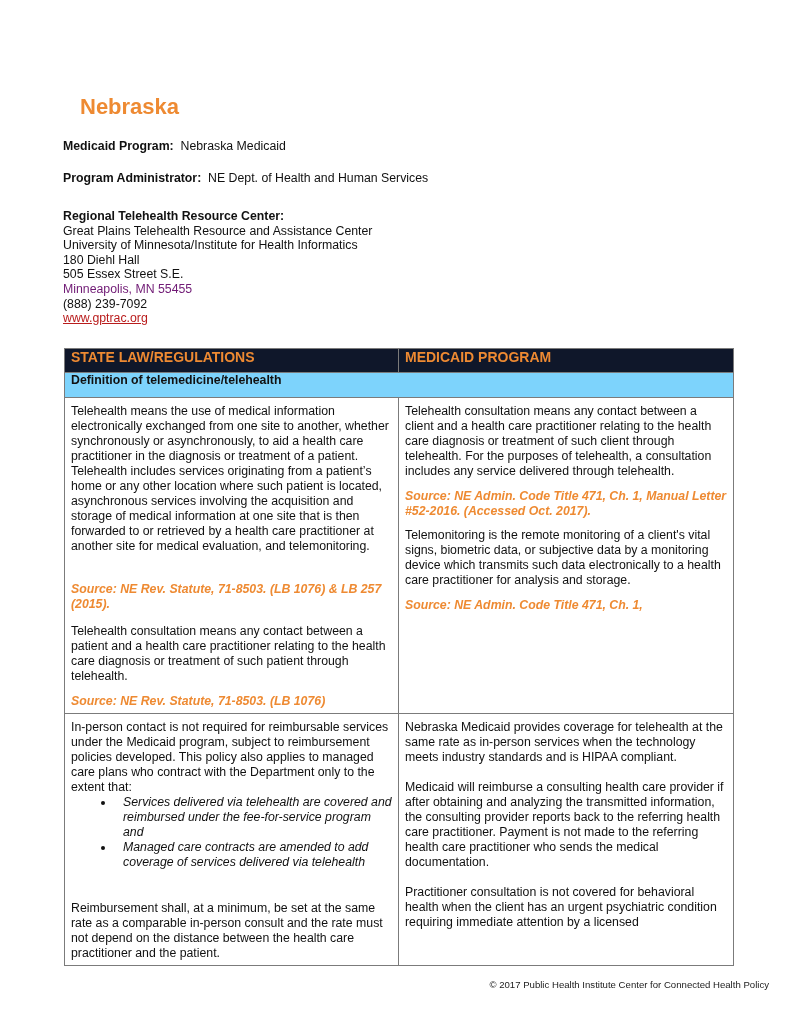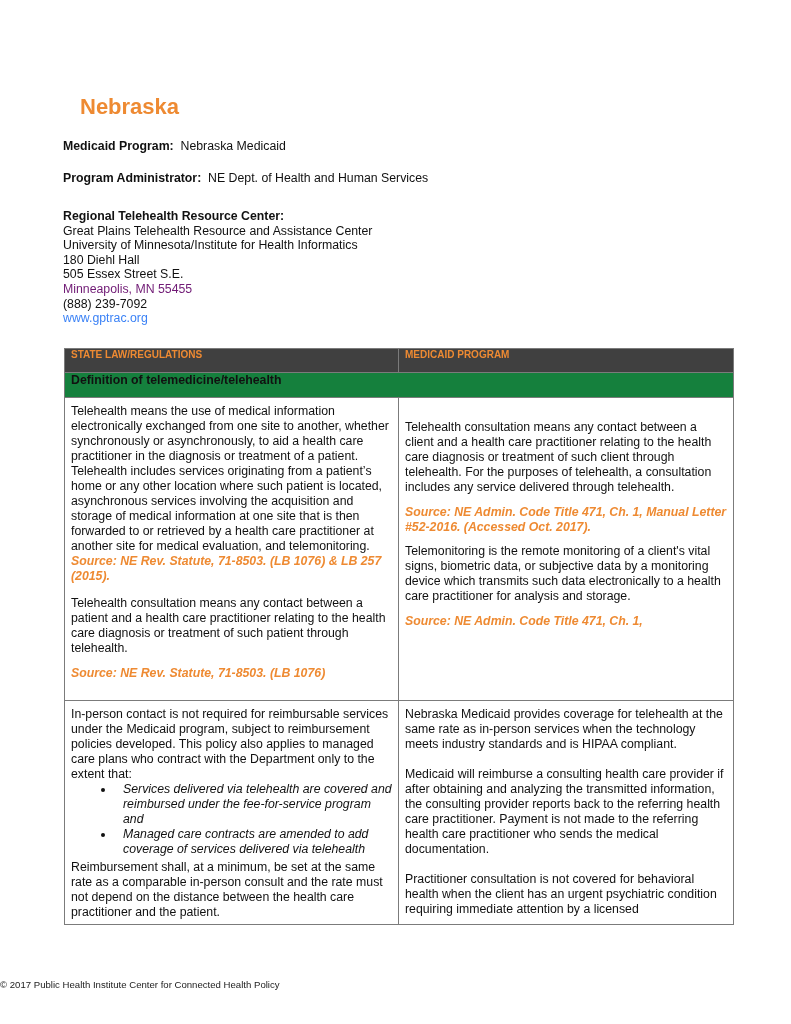--- a/index.html
+++ b/index.html
@@ -3,30 +3,30 @@
   <meta charset="utf-8">
   <style>
     html, body { margin: 0; padding: 0; background: #ffffff; }
     body { width: 791px; height: 1024px; position: relative; overflow: hidden;
            font-family: "Liberation Sans", sans-serif; color: #111; font-size: 12.3px; }
     .title { position: absolute; left: 80px; top: 94px; font-size: 22px; font-weight: bold; color: #ee8a32; margin: 0; }
     .meta { position: absolute; left: 63px; font-size: 12.3px; line-height: 15px; }
     .meta b { font-weight: bold; }
     .rtrc { position: absolute; left: 63px; top: 199px; font-size: 12.3px; line-height: 14.6px; margin-top: 10px; }
     .rtrc .gray { color: #701a75; }
-    .rtrc a { color: #3b82f6; }
+    .rtrc a { color: #b91c1c; text-decoration: underline; }
     table.grid { position: absolute; left: 64px; top: 348px; width: 669px; border-collapse: collapse; table-layout: fixed; }
     table.grid td, table.grid th { border: 1px solid #7b7b7b; vertical-align: top; text-align: left; padding: 0 6px; }
-    .hdr th { background: #404040; color: #ee8a32; font-weight: bold; font-size: 10px; height: 23px; vertical-align: middle; }
-    .sec td { background: #15803d; font-weight: bold; height: 24px; vertical-align: middle; font-size: 12.3px; }
+    .hdr th { background: #0f172a; color: #ee8a32; font-weight: bold; font-size: 14px; height: 23px; vertical-align: middle; }
+    .sec td { background: #7dd3fc; font-weight: bold; height: 24px; vertical-align: middle; font-size: 12.3px; }
     .cell p { margin: 0; line-height: 15px; font-size: 12.3px; }
     .src { color: #ee8a32; font-style: italic; font-weight: bold; font-size: 9.3px; line-height: 11.5px; }
     .cell ul { margin: 0; padding-left: 44px; font-style: italic; }
     .cell li { line-height: 15px; padding-left: 8px; }
-    .footer { position: absolute; left: 0; width: 769px; top: 979px; text-align: left; font-size: 9.6px; color: #222; }
+    .footer { position: absolute; left: 0; width: 769px; top: 979px; text-align: right; font-size: 9.6px; color: #222; }
   </style>
 </head>
 <body>
 
 <h1 class="title">Nebraska</h1>
 
 <div class="meta" style="top:139px">
   <b>Medicaid Program:</b>&nbsp;
   <span>Nebraska Medicaid</span>
 </div>
@@ -56,40 +56,40 @@
     <th>STATE LAW/REGULATIONS</th>
     <th>MEDICAID PROGRAM</th>
   </tr>
 
   <tr class="sec">
     <td colspan="2">Definition of telemedicine/telehealth</td>
   </tr>
   <tr>
     <td class="cell" style="padding-top:6px;padding-bottom:4px;height:292px">
       <p>Telehealth means the use of medical information electronically exchanged from one site to another, whether synchronously or asynchronously, to aid a health care practitioner in the diagnosis or treatment of a patient.  Telehealth includes services originating from a patient’s home or any other location where such patient is located, asynchronous services involving the acquisition and storage of medical information at one site that is then forwarded to or retrieved by a health care practitioner at another site for medical evaluation, and telemonitoring.</p>
-      <p class="src" style="margin-top:0">Source: NE Rev. Statute, 71-8503. (LB 1076) &amp; LB 257 (2015).</p>
+      <p class="src" style="margin-top:28px">Source: NE Rev. Statute, 71-8503. (LB 1076) &amp; LB 257 (2015).</p>
       <p style="margin-top:12px">Telehealth consultation means any contact between a patient and a health care practitioner relating to the health care diagnosis or treatment of such patient through telehealth.</p>
       <p class="src" style="margin-top:10px">Source: NE Rev. Statute, 71-8503. (LB 1076)</p>
     </td>
-    <td class="cell" style="padding-top:22px">
+    <td class="cell" style="padding-top:6px">
       <p>Telehealth consultation means any contact between a client and a health care practitioner relating to the health care diagnosis or treatment of such client through telehealth.  For the purposes of telehealth, a consultation includes any service delivered through telehealth.</p>
       <p class="src" style="margin-top:10px">Source: NE Admin. Code Title 471, Ch. 1, Manual Letter #52-2016. (Accessed Oct. 2017).</p>
       <p style="margin-top:9px">Telemonitoring is the remote monitoring of a client's vital signs, biometric data, or subjective data by a monitoring device which transmits such data electronically to a health care practitioner for analysis and storage.</p>
       <p class="src" style="margin-top:10px">Source: NE Admin. Code Title 471, Ch. 1,</p>
     </td>
   </tr>
 
   <tr>
     <td class="cell" style="padding-top:6px;padding-bottom:4px">
       <p>In-person contact is not required for reimbursable services under the Medicaid program, subject to reimbursement policies developed.  This policy also applies to managed care plans who contract with the Department only to the extent that:</p>
       <ul>
         <li>Services delivered via telehealth are covered and reimbursed under the fee-for-service program and</li>
         <li>Managed care contracts are amended to add coverage of services delivered via telehealth</li>
       </ul>
-      <p style="margin-top:3px">Reimbursement shall, at a minimum, be set at the same rate as a comparable in-person consult and the rate must not depend on the distance between the health care practitioner and the patient.</p>
+      <p style="margin-top:31px">Reimbursement shall, at a minimum, be set at the same rate as a comparable in-person consult and the rate must not depend on the distance between the health care practitioner and the patient.</p>
     </td>
     <td class="cell" style="padding-top:6px;padding-bottom:4px">
       <p>Nebraska Medicaid provides coverage for telehealth at the same rate as in-person services when the technology meets industry standards and is HIPAA compliant.</p>
       <p style="margin-top:15px">Medicaid will reimburse a consulting health care provider if after obtaining and analyzing the transmitted information, the consulting provider reports back to the referring health care practitioner. Payment is not made to the referring health care practitioner who sends the medical documentation.</p>
       <p style="margin-top:15px">Practitioner consultation is not covered for behavioral health when the client has an urgent psychiatric condition requiring immediate attention by a licensed</p>
     </td>
   </tr>
 </tbody>
   </table>
 

